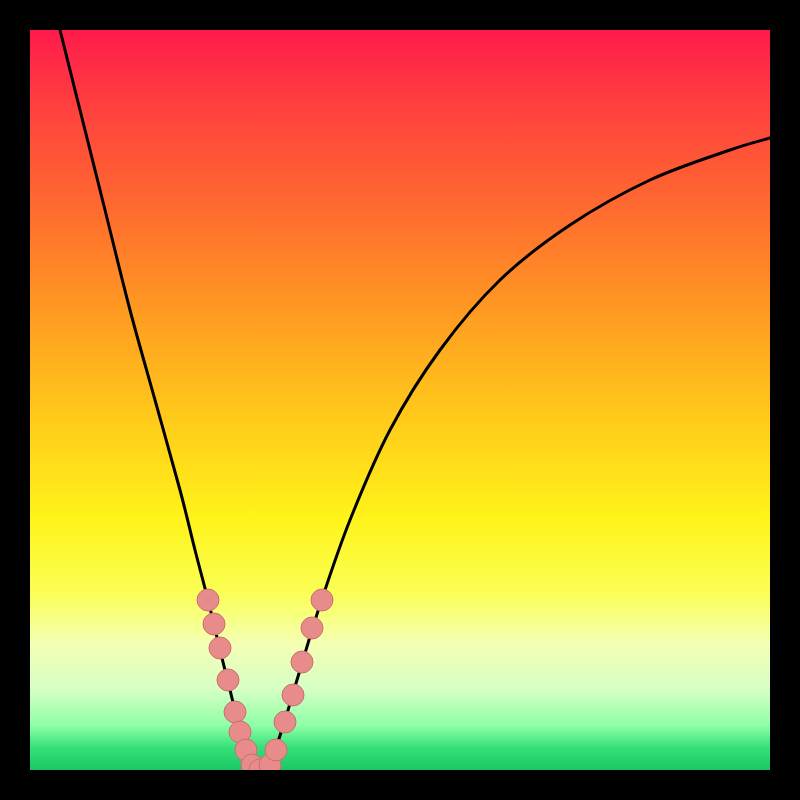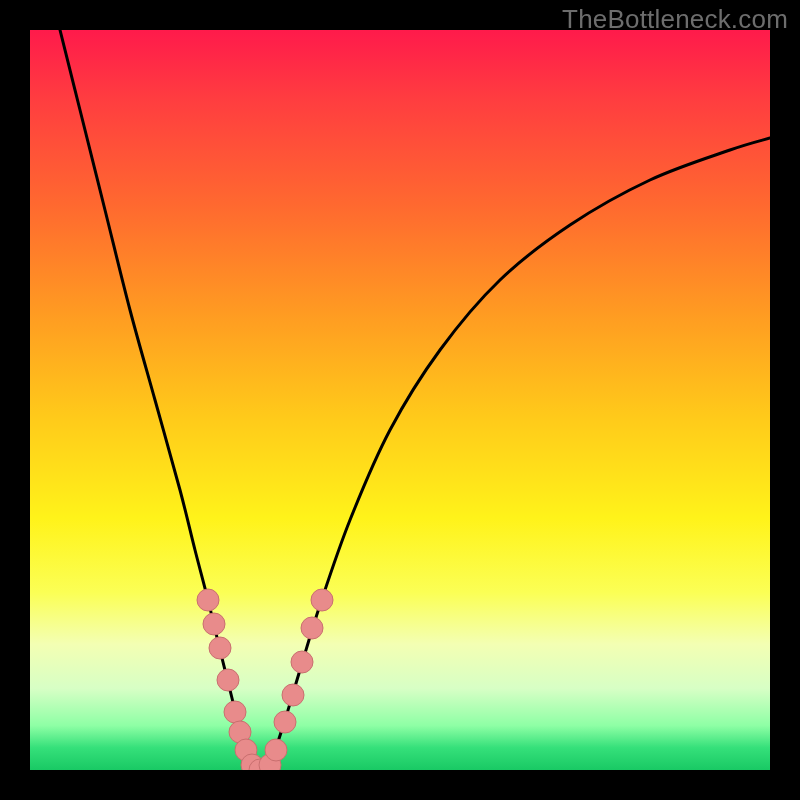--- a/index.html
+++ b/index.html
@@ -54,21 +54,20 @@
     font-size: 26px;
     font-weight: 500;
     letter-spacing: 0.2px;
     user-select: none;
   }
 </style>
 </head>
 <body>
 
 <div class="frame">
-  <div class="watermark">TheBottleneck.com</div>
   <div class="plot">
     <svg class="curve-svg" viewBox="0 0 740 740" preserveAspectRatio="none">
       <path id="curve-path" fill="none" stroke="#000000" stroke-width="3" stroke-linecap="round" d="M 30,0 C 33.333333333333336,13.333333333333334 42.5,50 50,80 C 57.5,110 66.66666666666667,146.66666666666666 75,180 C 83.33333333333333,213.33333333333334 91.66666666666667,248.33333333333334 100,280 C 108.33333333333333,311.6666666666667 116.66666666666667,340 125,370 C 133.33333333333334,400 143.33333333333334,435 150,460 C 156.66666666666666,485 160.33333333333334,501.6666666666667 165,520 C 169.66666666666666,538.3333333333334 173.83333333333334,553.3333333333334 178,570 C 182.16666666666666,586.6666666666666 186.33333333333334,605 190,620 C 193.66666666666666,635 196.66666666666666,646.6666666666666 200,660 C 203.33333333333334,673.3333333333334 207,689.1666666666666 210,700 C 213,710.8333333333334 216,719.1666666666666 218,725 C 220,730.8333333333334 220.66666666666666,732.5 222,735 C 223.33333333333334,737.5 224,739.1666666666666 226,740 C 228,740.8333333333334 232,740.8333333333334 234,740 C 236,739.1666666666666 236.16666666666666,738.3333333333334 238,735 C 239.83333333333334,731.6666666666666 242.16666666666666,727.5 245,720 C 247.83333333333334,712.5 250.83333333333334,703.3333333333334 255,690 C 259.1666666666667,676.6666666666666 264.1666666666667,659.1666666666666 270,640 C 275.8333333333333,620.8333333333334 281.6666666666667,600 290,575 C 298.3333333333333,550 308.3333333333333,519.1666666666666 320,490 C 331.6666666666667,460.8333333333333 345,428.3333333333333 360,400 C 375,371.6666666666667 391.6666666666667,345 410,320 C 428.3333333333333,295 448.3333333333333,270.8333333333333 470,250 C 491.6666666666667,229.16666666666666 515,211.66666666666666 540,195 C 565,178.33333333333334 593.3333333333334,162.5 620,150 C 646.6666666666666,137.5 680,127 700,120 C 720,113 733.3333333333334,110 740,108 "></path>
       <g id="markers-group">
           <circle cx="178" cy="570" r="11" fill="#e88b8b" stroke="#c96f6f" stroke-width="1"></circle>
           <circle cx="184" cy="594" r="11" fill="#e88b8b" stroke="#c96f6f" stroke-width="1"></circle>
           <circle cx="190" cy="618" r="11" fill="#e88b8b" stroke="#c96f6f" stroke-width="1"></circle>
           <circle cx="198" cy="650" r="11" fill="#e88b8b" stroke="#c96f6f" stroke-width="1"></circle>
           <circle cx="205" cy="682" r="11" fill="#e88b8b" stroke="#c96f6f" stroke-width="1"></circle>
           <circle cx="210" cy="702" r="11" fill="#e88b8b" stroke="#c96f6f" stroke-width="1"></circle>

